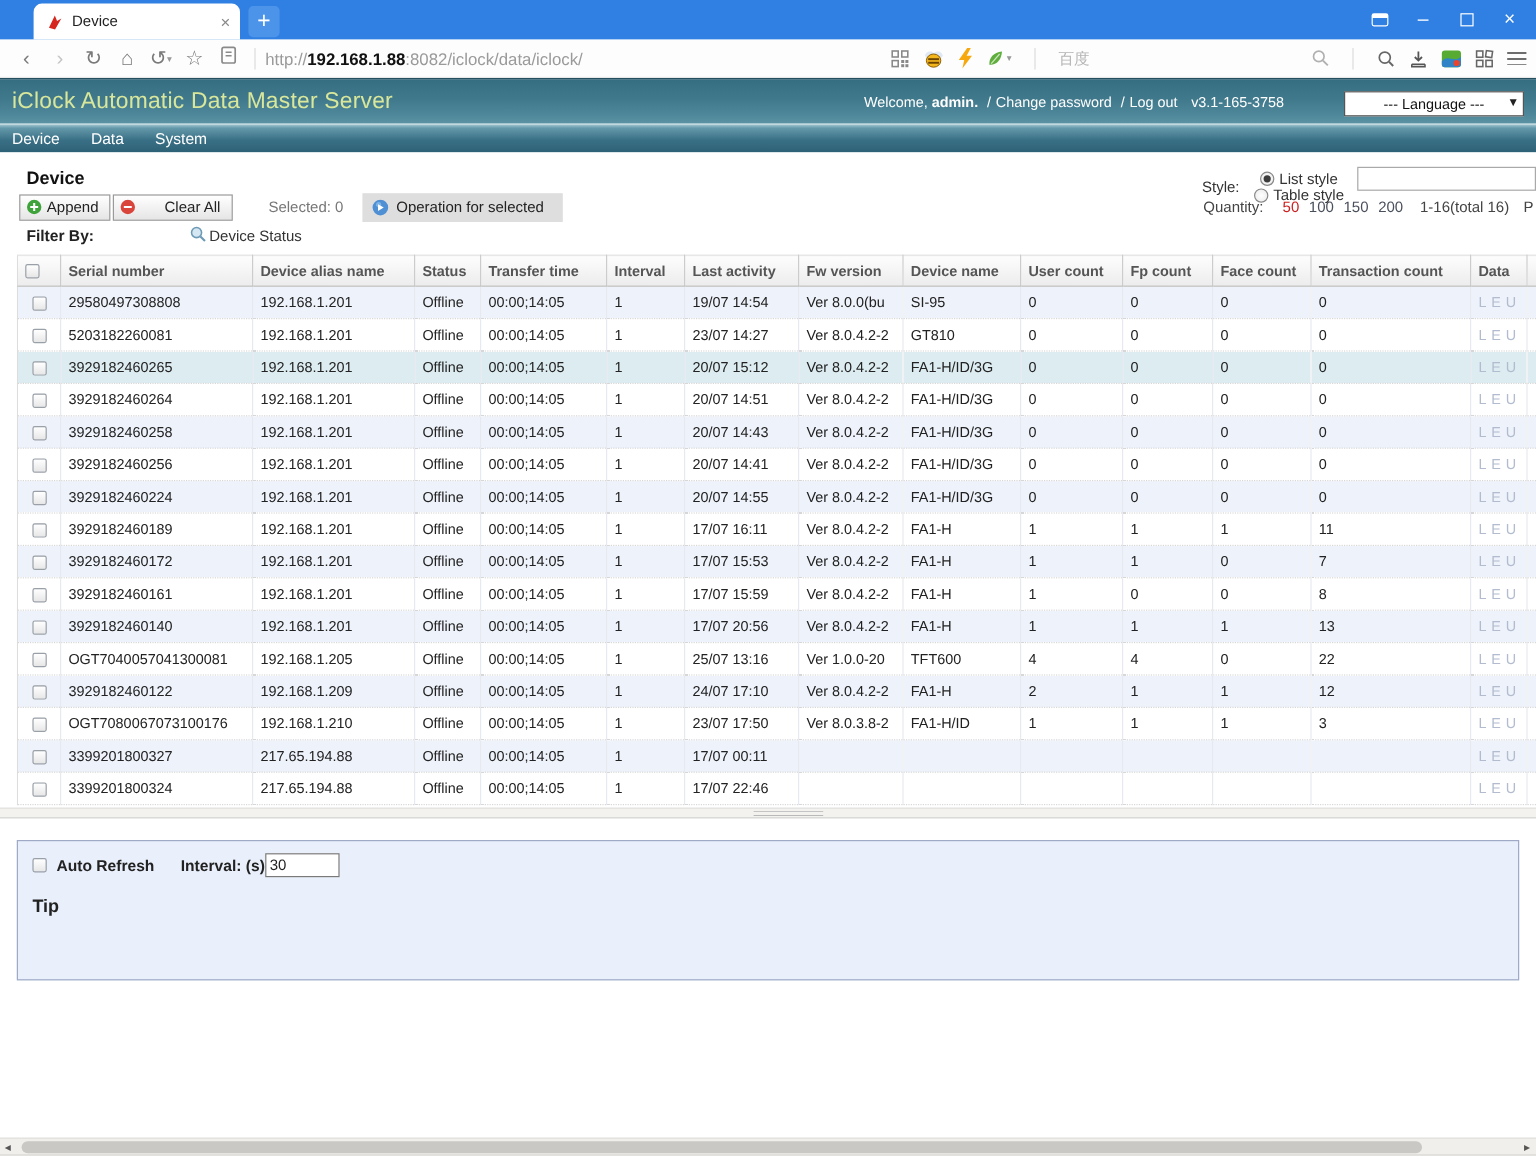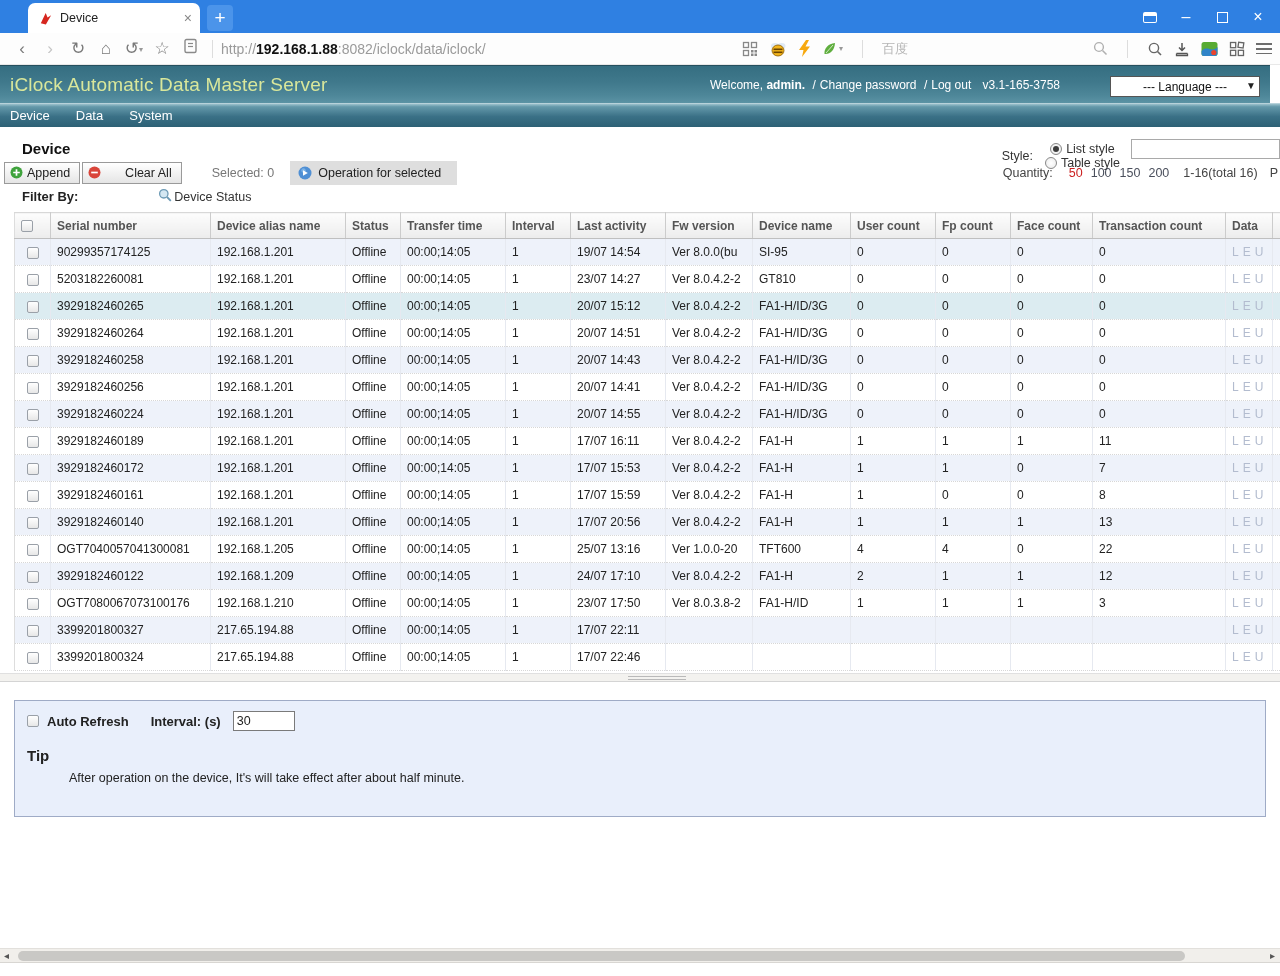--- a/index.html
+++ b/index.html
@@ -38,21 +38,21 @@
   .tbi .mini { font-size:8px; color:#999; position:relative; top:-2px; }
   .vsep { width:1px; height:18px; background:#ddd; margin:0 8px; }
   .address { flex:0 0 auto; font-size:14px; color:#9a9a9a; white-space:nowrap; }
   .address b { color:#111; }
   .tb-right { margin-left:auto; display:flex; align-items:center; gap:11px; }
   .searchbox { display:flex; align-items:center; gap:6px; width:200px; color:#b5b5b5; font-size:13px; }
   .ham { width:16px; height:11px; background:repeating-linear-gradient(#6d6d6d 0 2px, transparent 2px 5px); }
 
   
   .appheader {
-    position:absolute; top:65px; left:0; right:10px; height:38px;
+    position:absolute; top:65px; left:0; right:0; height:38px;
     background:linear-gradient(180deg,#356e81 0%, #40798c 45%, #4e8799 80%, #5b93a4 100%);
     border-top:1px solid #254f5e;
   }
   .apptitle { position:absolute; left:10px; top:8px; font-size:19px; color:#d9e79b; letter-spacing:0.2px; }
   .userinfo { position:absolute; right:210px; top:12px; font-size:12px; color:#fff; white-space:nowrap; }
   .userinfo b { font-weight:bold; }
   .userinfo .sep { margin:0 4px; }
   .uver { margin-left:8px;text-align:center; }
   .langselect {
     position:absolute; right:10px; top:10px; width:150px; height:21px; background:#fff;
@@ -71,21 +71,21 @@
   
   .content { position:absolute; top:127px; left:0; right:0; bottom:0; background:#fff; }
   .pagetitle { position:absolute; top:13px; left:22px; font-size:15px; font-weight:bold; color:#111; }
 
   .stylerow { position:absolute; top:15px; right:160px; display:flex; align-items:center; gap:6px; font-size:12.5px; color:#333; }
   .styleopt { display:inline-flex; align-items:center; gap:4px; margin-left:6px; }
   .radio { width:12px; height:12px; border-radius:50%; border:1px solid #888; background:radial-gradient(#fff,#e9e9e9); display:inline-block; }
   .radio.sel::after { content:''; display:block; width:6px; height:6px; border-radius:50%; background:#3c3c3c; margin:2px; }
   .topinput { position:absolute; top:12px; right:0; width:149px; height:20px; border:1px solid #a9a9a9; background:#fff; }
 
-  .btnrow { position:absolute; top:33px; left:4px; height:25px; display:flex; align-items:center; }
+  .btnrow { position:absolute; top:33px; left:16px; height:25px; display:flex; align-items:center; }
   .btn {
     display:inline-flex; align-items:center; gap:4px; height:22px; padding:0 9px 0 5px;
     background:linear-gradient(#ffffff,#e5e5e5); border:1px solid #9a9a9a; font-size:12.5px; color:#222;
   }
   .btn + .btn { margin-left:2px;gap:24px; }
   .sel-label { margin-left:30px; font-size:12.5px; color:#777; }
   .opblock { display:inline-flex; align-items:center; gap:6px; margin-left:16px; height:24px; padding:0 16px 0 8px; background:#dedede; font-size:12.5px; color:#222; }
 
   .qtyline { position:absolute; top:39px; right:2px; font-size:12.5px; color:#444; display:flex; align-items:center; }
   .qtyline .qcur { color:#cc2222; margin-left:16px; }
@@ -120,21 +120,21 @@
   .dlink { margin-right:4px; color:#b3bccf; }
 
   .resizebar { position:absolute; left:0; top:546px; width:100%; height:9px; background:#f3f2ef; border-top:1px solid #e0e0e0; border-bottom:1px solid #d4d4d4; }
   .grip { position:absolute; left:628px; top:2px; width:58px; height:5px; background:repeating-linear-gradient(#b9b9b9 0 1px, transparent 1px 3px); }
 
   
   .panel { position:absolute; left:14px; top:573px; width:1252px; height:117px; background:#e9effb; border:1px solid #9fabc6; }
   .ar-row { margin:10px 0 0 12px; display:flex; align-items:center; font-size:13px; font-weight:bold; color:#222; }
   .ar-row .cb { margin-right:8px; }
   .ar-int { margin-left:22px; }
-  .ar-input { width:62px; height:20px; border:1px solid #7a7a7a; font-size:12.5px; padding:0 3px; font-family:"Liberation Sans",sans-serif; background:#fff; color:#222;margin-left:12px; }
+  .ar-input { width:62px; height:20px; border:1px solid #7a7a7a; font-size:12.5px; padding:0 3px; font-family:"Liberation Sans",sans-serif; background:#fff; color:#222; }
   .tip-title { margin:16px 0 0 12px; font-size:15px; font-weight:bold; color:#222; }
   .tip-lines { margin:6px 0 0 54px; font-size:12.5px; color:#222; line-height:16px; }
 
   
   .hscroll { position:absolute; left:0; top:821px; width:100%; height:15px; background:#f1efeb; border-top:1px solid #e2e0dc; border-bottom:1px solid #d8d6d2; }
   .hthumb { position:absolute; left:18px; top:2px; width:1167px; height:10px; background:#c9c8c5; border-radius:5px; }
   .harrow { position:absolute; top:1px; font-size:10px; color:#555; }
   .harrow.l { left:4px; }
   .harrow.r { right:5px; }
 </style>
@@ -363,21 +363,21 @@
             <th>Fp count</th>
             <th>Face count</th>
             <th>Transaction count</th>
             <th>Data</th>
             <th></th>
           </tr>
         </thead>
       <tbody>
           <tr class="alt">
             <td class="col-cb"><span class="cb"></span></td>
-            <td class="c-serial">90299357174125</td>
+            <td class="c-serial">29580497308808</td>
             <td>192.168.1.201</td>
             <td class="c-status">Offline</td>
             <td>00:00;14:05</td>
             <td>1</td>
             <td>19/07 14:54</td>
             <td>Ver 8.0.0(bu</td>
             <td>SI-95</td>
             <td>0</td>
             <td>0</td>
             <td>0</td>
@@ -606,21 +606,21 @@
             <td class="c-data"><span class="dlink">L</span><span class="dlink">E</span><span class="dlink">U</span></td>
             <td class="c-cut"></td>
           </tr>
           <tr class="alt">
             <td class="col-cb"><span class="cb"></span></td>
             <td class="c-serial">3399201800327</td>
             <td>217.65.194.88</td>
             <td class="c-status">Offline</td>
             <td>00:00;14:05</td>
             <td>1</td>
-            <td>17/07 22:11</td>
+            <td>17/07 00:11</td>
             <td></td>
             <td></td>
             <td></td>
             <td></td>
             <td></td>
             <td></td>
             <td class="c-data"><span class="dlink">L</span><span class="dlink">E</span><span class="dlink">U</span></td>
             <td class="c-cut"></td>
           </tr>
           <tr>
@@ -650,21 +650,20 @@
 
   <div class="panel">
     <div class="ar-row">
       <span class="cb"></span>
       <span>Auto Refresh</span>
       <span class="ar-int">Interval: (s)</span>
       <input class="ar-input" value="30" style="">
     </div>
     <div class="tip-title">Tip</div>
     <div class="tip-lines">
-        <div>After operation on the device, It's will take effect after about half minute.</div>
       </div>
   </div>
 </div>
 
 <div class="hscroll" style="position:absolute; top:948px; left:0;">
   <span class="harrow l">◂</span>
   <span class="hthumb"></span>
   <span class="harrow r">▸</span>
 </div>
 

